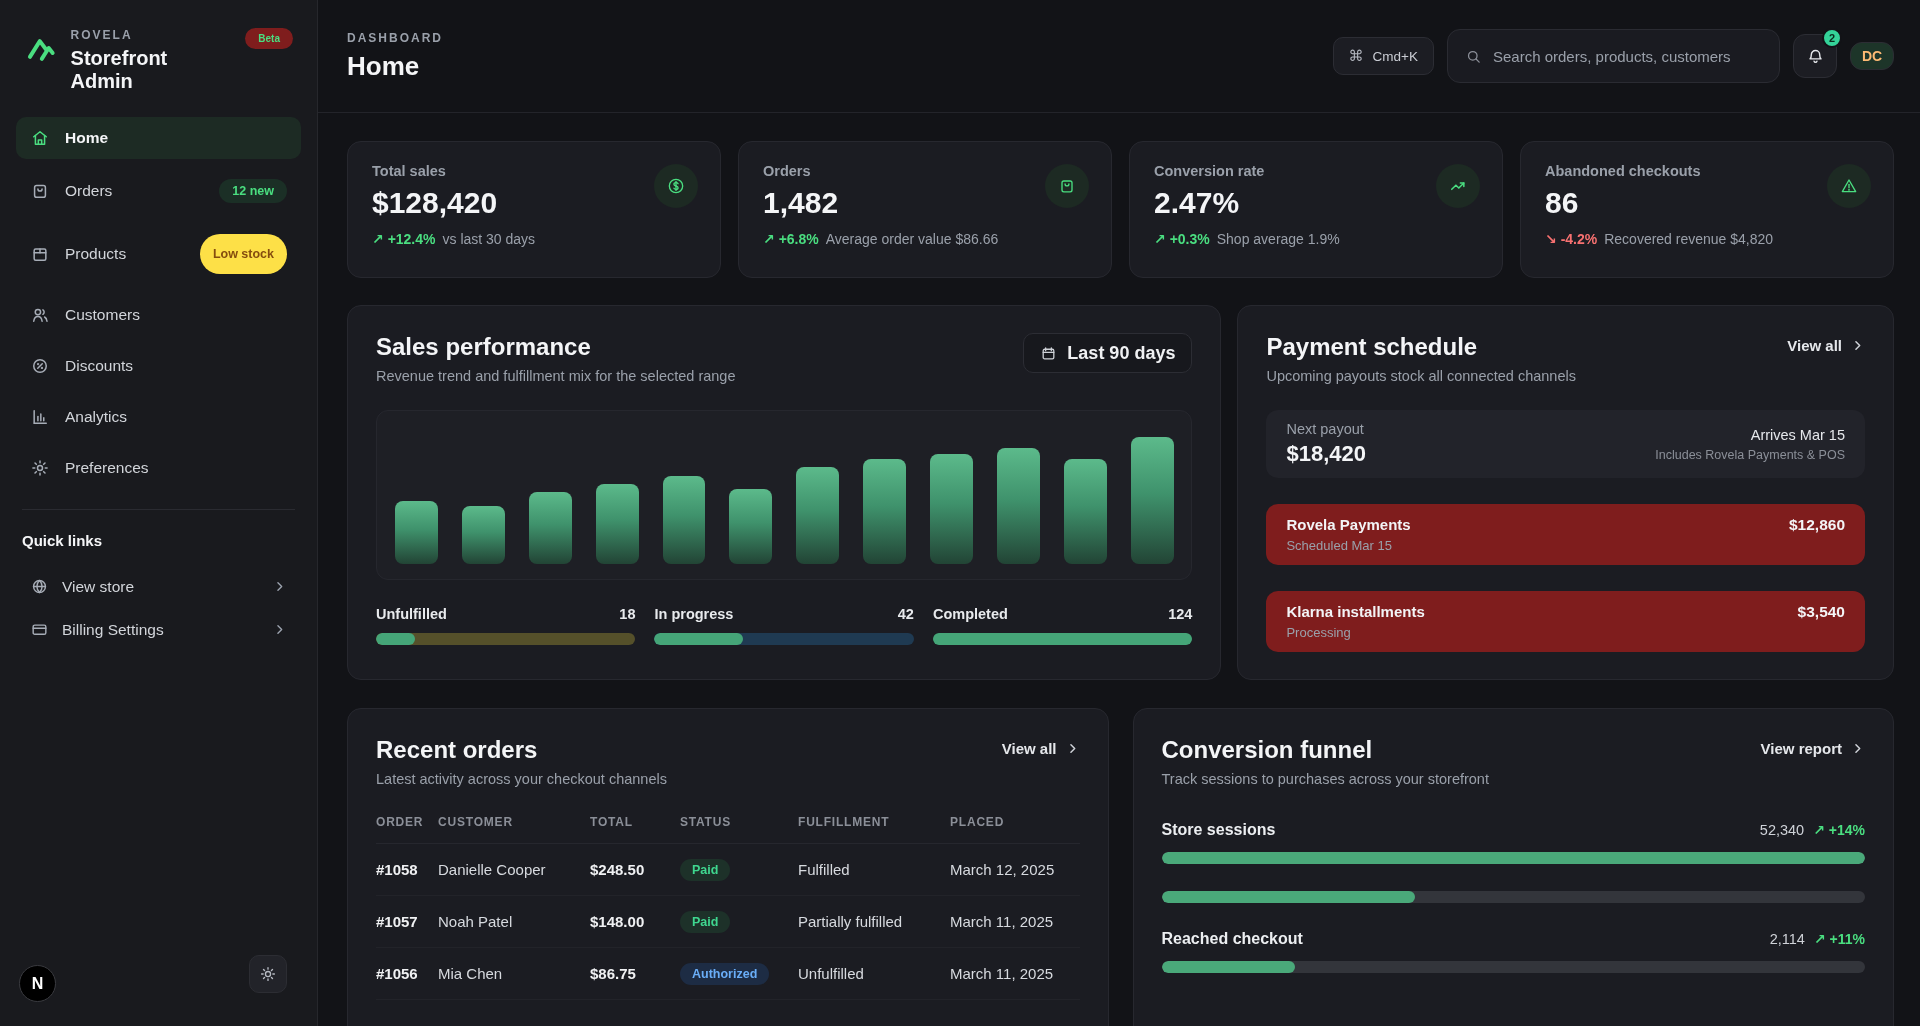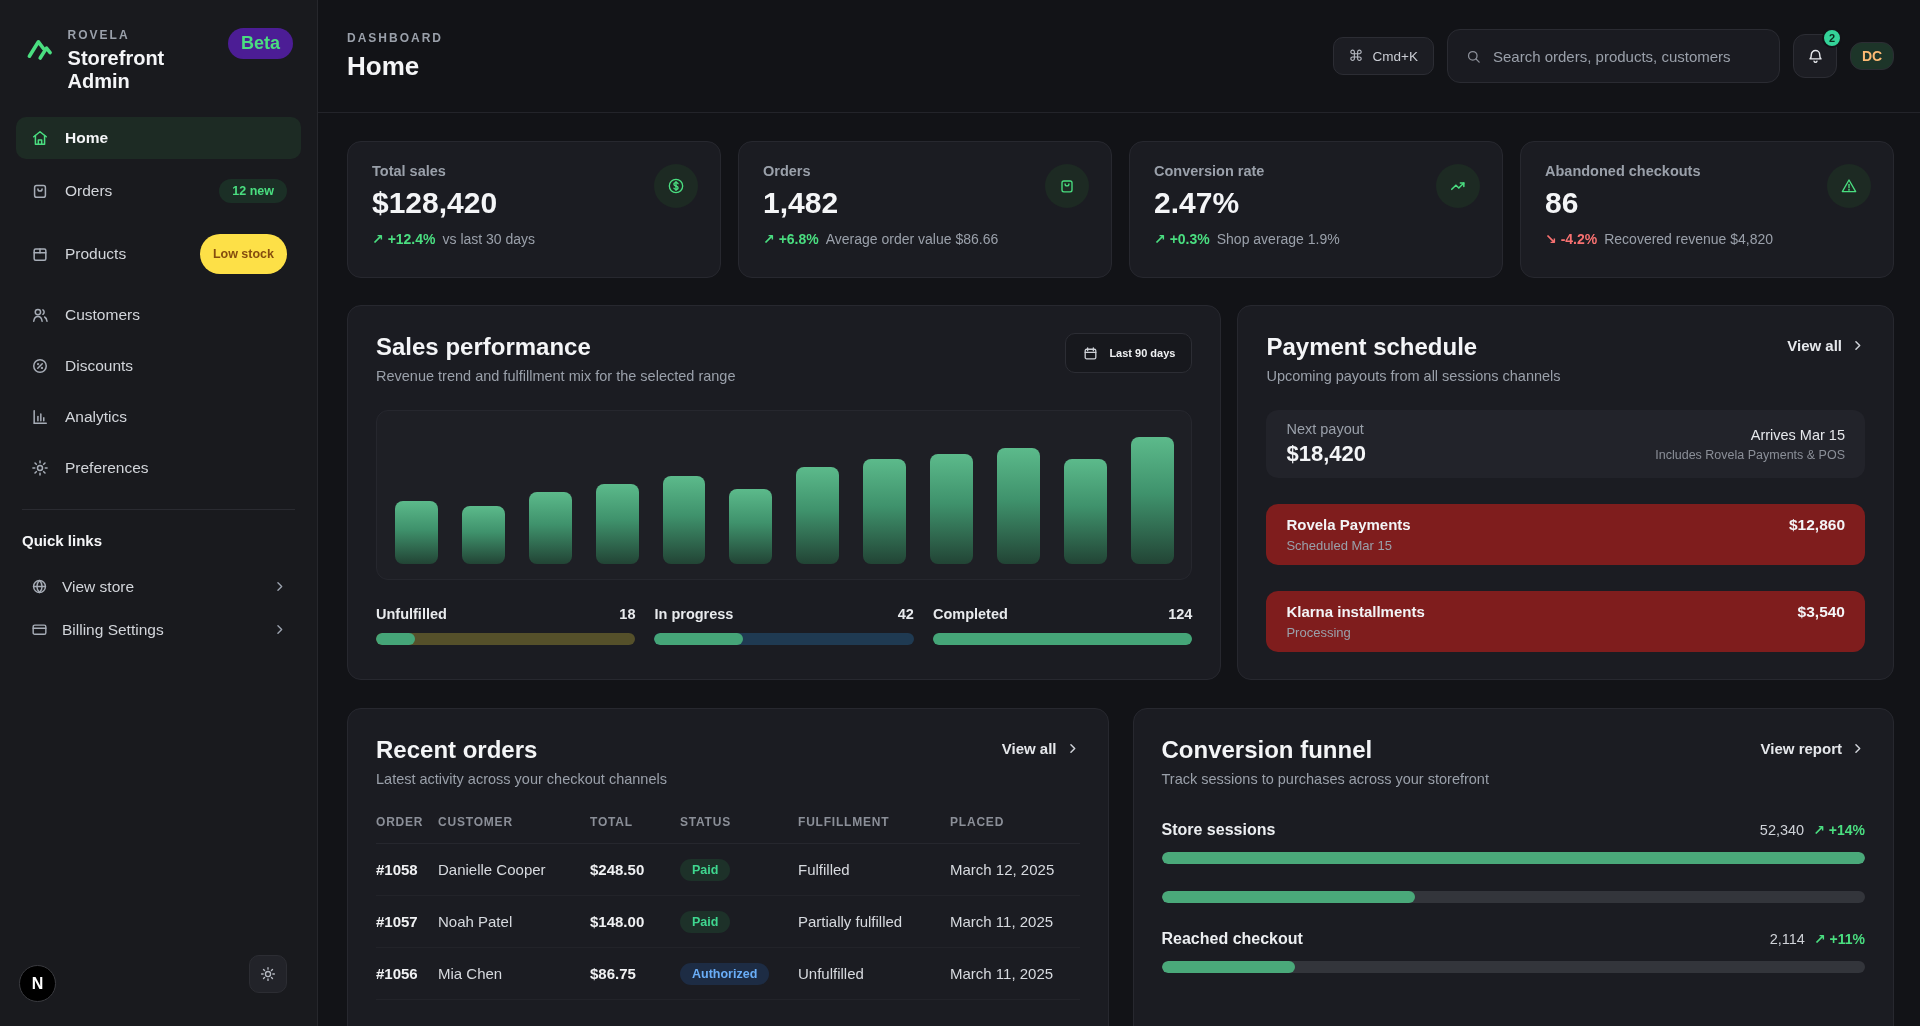--- a/index.html
+++ b/index.html
@@ -7,21 +7,21 @@
     font-family:"Liberation Sans","DejaVu Sans",sans-serif; color:#e8eaed; }
   .app { display:flex; width:1920px; height:1026px; }
 
   
   .sidebar { width:318px; min-width:318px; height:100%; background:#191a1e;
     border-right:1px solid #26272c; padding:22px 16px; position:relative; }
   .brand { display:flex; align-items:flex-start; gap:13px; padding:6px 8px 24px; }
   .brand-logo { width:34px; height:34px; margin-top:4px; }
   .brand-co { font-size:12px; letter-spacing:2px; color:#9aa0aa; font-weight:600; }
   .brand-title { font-size:20px; font-weight:700; color:#f4f5f7; margin-top:5px; }
-  .beta-pill { margin-left:auto; background:#4c1d95; color:#4ade80; font-size:18px;
+  .beta-pill { margin-left:auto; background:#7f1d1d; color:#4ade80; font-size:10px;
     font-weight:600; padding:5px 13px; border-radius:999px; }
   .nav { display:flex; flex-direction:column; gap:9px; }
   .nav-item { display:flex; align-items:center; gap:15px; padding:11px 14px;
     border-radius:10px; color:#d2d5da; font-size:15.5px; cursor:pointer; }
   .nav-item svg { width:20px; height:20px; stroke:#a7adb7; flex:0 0 auto; }
   .nav-item.active { background:#1d2b24; color:#f4f5f7; font-weight:600; }
   .nav-item.active svg { stroke:#4ade80; }
   .badge-green { margin-left:auto; background:#1b2f26; color:#4ade80; font-size:12.5px;
     font-weight:600; padding:5px 13px; border-radius:999px; }
   .badge-yellow { margin-left:auto; background:#fde047; color:#854d0e; font-size:12.5px;
@@ -85,21 +85,21 @@
   .kpi-icon svg { width:20px; height:20px; stroke:#4ade80; }
 
   
   .charts-row { display:grid; grid-template-columns:875fr 657fr; gap:16px; margin-bottom:28px; }
   .panel { background:#1b1c22; border:1px solid #27282f; border-radius:14px; padding:27px 28px; }
   .panel-head { display:flex; align-items:flex-start; }
   .panel-title { font-size:24px; font-weight:700; color:#f4f5f7; }
   .panel-sub { font-size:14.5px; color:#9aa0aa; margin-top:7px; }
   .range-btn { margin-left:auto; height:40px; display:flex; align-items:center; gap:10px;
     padding:0 16px; border-radius:10px; border:1px solid #2c2d34; background:#17181d;
-    color:#f0f1f3; font-size:11px; font-weight:600; cursor:pointer; }
+    color:#f0f1f3; font-size:18px; font-weight:600; cursor:pointer; }
   .range-btn svg { width:17px; height:17px; stroke:#cfd2d8; }
   .view-link { margin-left:auto; display:flex; align-items:center; gap:8px; color:#e5e7eb;
     font-size:15px; font-weight:600; cursor:pointer; margin-top:4px; }
   .view-link svg { width:15px; height:15px; stroke:#cfd2d8; }
 
   
   .chart-box { margin-top:26px; height:170px; background:#1e1f25; border:1px solid #26272e;
     border-radius:12px; padding:15px 18px; display:flex; align-items:flex-end; gap:24px; }
   .bar { flex:1; border-radius:8px;
     background:linear-gradient(180deg,#5cba8b 0%,#3f926c 45%,#224435 100%); }
@@ -420,21 +420,21 @@
                   <div class="fill" style="width: 100%;"></div>
                 </div>
             </div>
           </div>
         </section>
 
         <section class="panel">
           <div class="panel-head">
             <div>
               <div class="panel-title">Payment schedule</div>
-              <div class="panel-sub">Upcoming payouts from all sessions channels</div>
+              <div class="panel-sub">Upcoming payouts stock all connected channels</div>
             </div>
             <div class="view-link">
               <span>View all</span>
               <svg viewBox="0 0 24 24" fill="none" stroke-width="2.4" stroke-linecap="round" stroke-linejoin="round">
                   <path d="M9.5 6l6 6-6 6"></path>
                 </svg>
             </div>
           </div>
           <div class="payout-card">
             <div>

